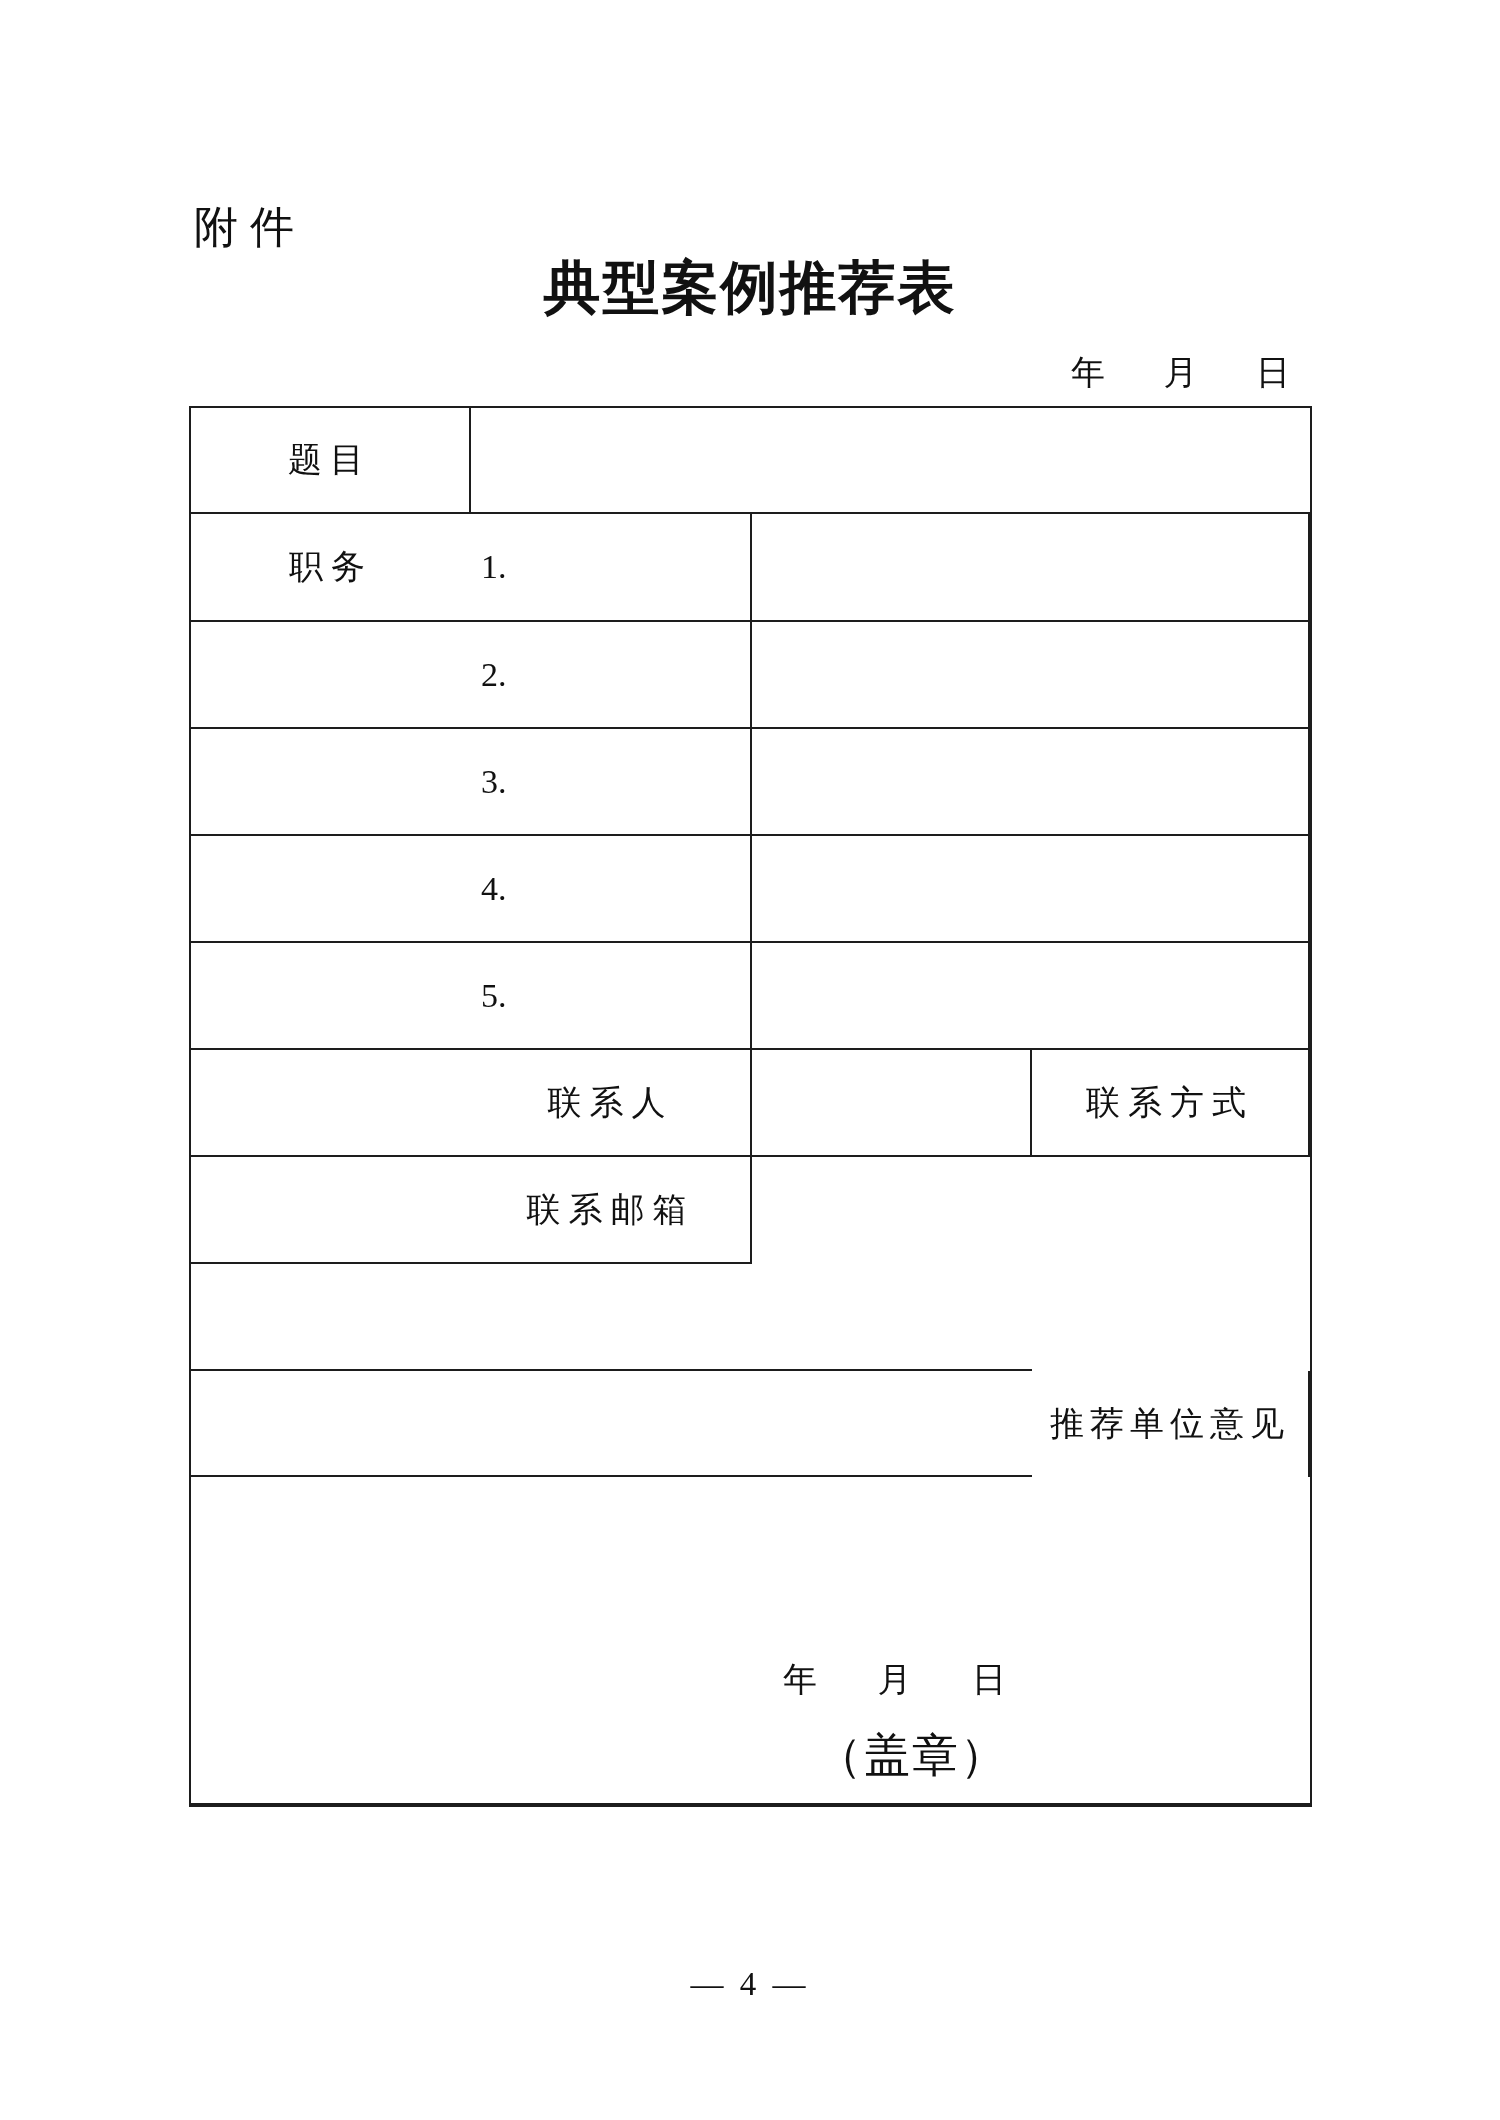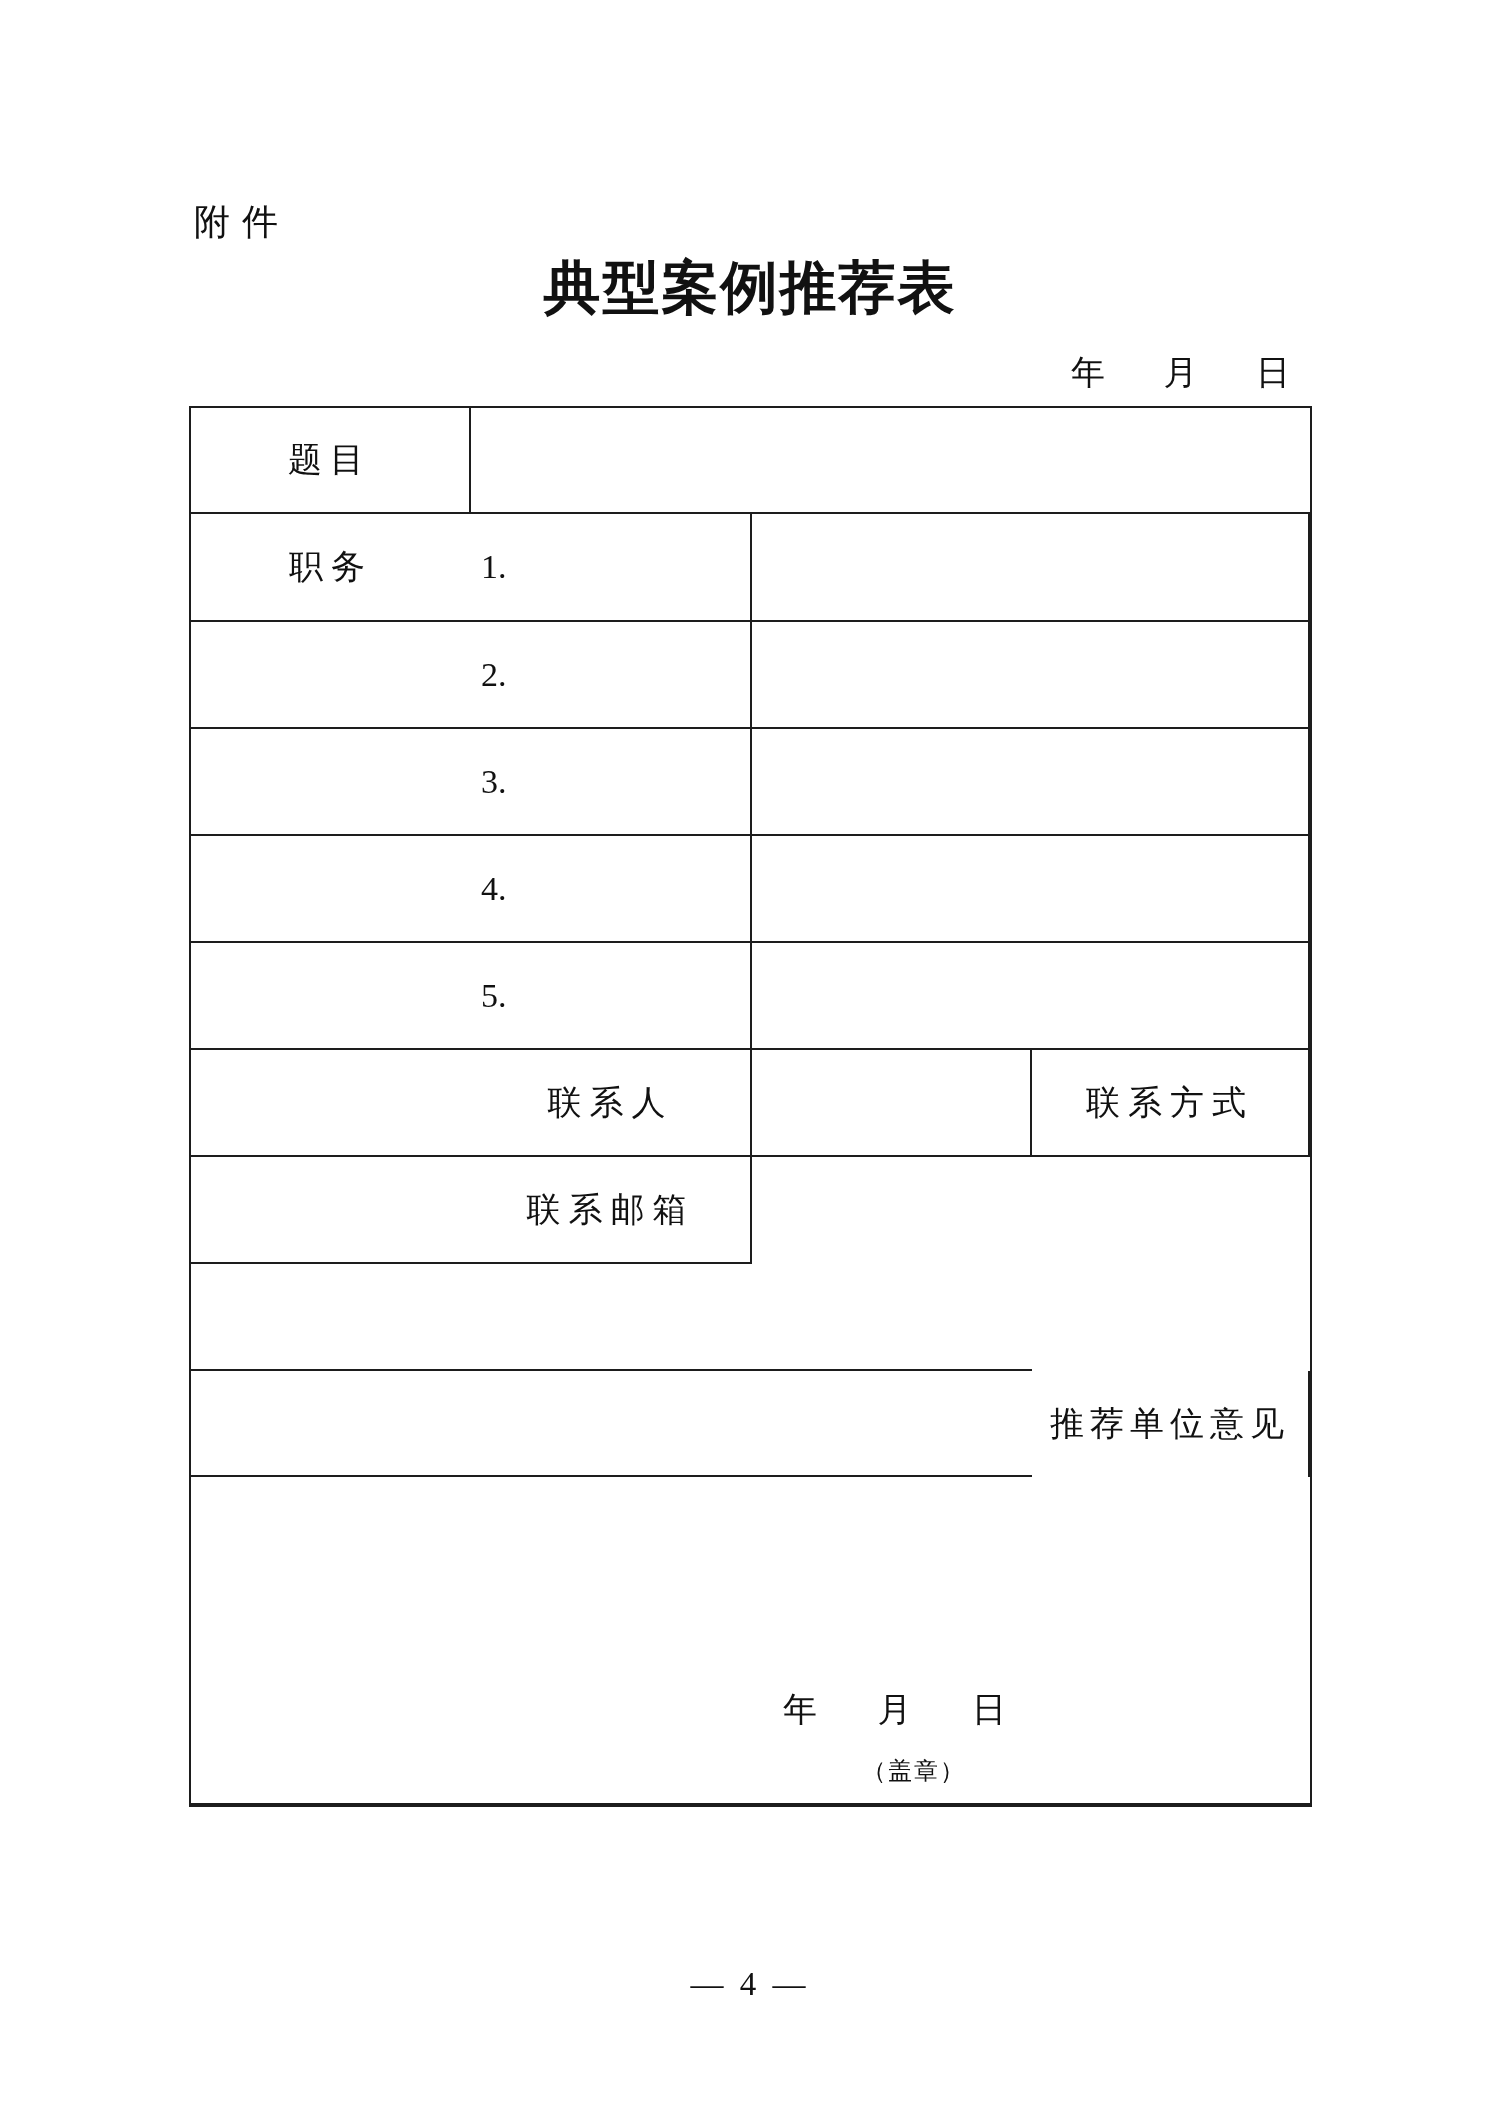--- a/index.html
+++ b/index.html
@@ -5,21 +5,21 @@
   html,body{margin:0;padding:0;}
   body{
     width:1500px;height:2120px;
     background:#ffffff;
     position:relative;
     font-family:"Liberation Serif","DejaVu Serif",serif;
     color:#111;
   }
   .attachment{
     position:absolute;left:194px;top:198px;
-    font-size:36px;letter-spacing:12px;
+    font-size:44px;letter-spacing:12px;
   }
   .doc-title{
     position:absolute;left:0;top:250px;width:1500px;
     text-align:center;
     font-size:57px;font-weight:bold;letter-spacing:2px;
     font-family:"Liberation Serif","DejaVu Serif",serif;
   }
   .top-date{
     position:absolute;top:350px;right:208px;
     font-size:34px;word-spacing:46px;letter-spacing:2px;
@@ -56,22 +56,22 @@
   .big-cell{
     flex-direction:column;
     align-items:flex-end;
     justify-content:flex-end;
     padding:0 24px 16px 0;
   }
   .sign-date{
     font-size:34px;word-spacing:48px;letter-spacing:2px;
   }
   .seal{
-    font-size:24px;letter-spacing:2px;
-    margin-top:22px;margin-right:42px;
+    font-size:46px;letter-spacing:2px;
+    margin-top:22px;
   }
   .page-number{
     position:absolute;left:0;top:1966px;width:1500px;
     text-align:center;
     font-size:33px;letter-spacing:4px;
   }
 </style>
 </head>
 <body>
 

